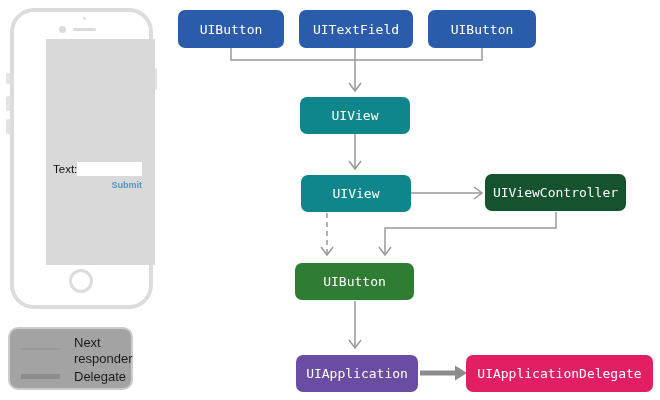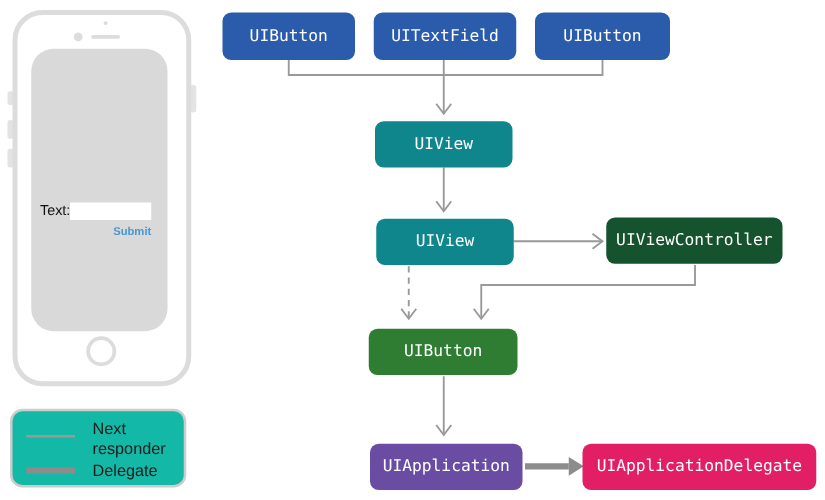--- a/index.html
+++ b/index.html
@@ -20,22 +20,22 @@
   .phone-screen{position:absolute;left:26px;top:38px;width:109px;height:226px;background:#d9d9d9;z-index:3;}
   .phone-home{position:absolute;left:67px;top:268px;width:24px;height:24px;border:3px solid #dcdcdc;
               border-radius:50%;box-sizing:border-box;background:#fff;z-index:3;}
   .mock-label{position:absolute;left:7px;top:124px;font-size:11.5px;color:#111;z-index:4;}
   .mock-input{position:absolute;left:31px;top:123px;width:65px;height:14px;background:#fff;border:none;
               box-sizing:border-box;z-index:4;padding:0 2px;font-size:10px;}
   .mock-submit{position:absolute;left:31px;top:141px;width:65px;text-align:right;font-size:9px;
                font-weight:bold;z-index:4;cursor:pointer;}
 
   
-  .legend{position:absolute;left:8px;top:327px;width:141px;height:63px;border:2px solid #cccccc;
-          border-radius:10px;box-sizing:border-box;background:#14b8a6;}
+  .legend{position:absolute;left:8px;top:327px;width:125px;height:63px;border:2px solid #cccccc;
+          border-radius:10px;box-sizing:border-box;background:#a3a3a3;}
   .legend-line-thin{position:absolute;left:11px;top:19px;width:39px;height:2px;background:#999;}
   .legend-line-thick{position:absolute;left:11px;top:45px;width:39px;height:5px;background:#8a8a8a;}
   .legend-text{position:absolute;left:64px;font-size:13px;line-height:15.5px;color:#1c1c1c;}
   .legend-text.t1{top:6px;width:70px;}
   .legend-text.t2{top:40px;width:74px;}
 
   
   .node{position:absolute;display:flex;align-items:center;justify-content:center;
         color:#fff;font-family:"DejaVu Sans Mono","Liberation Mono",monospace;
         font-size:13px;border-radius:7px;box-sizing:border-box;white-space:nowrap;}
@@ -58,21 +58,21 @@
 
   <div class="side-btn l1"></div>
   <div class="side-btn l2"></div>
   <div class="side-btn l3"></div>
   <div class="side-btn r1"></div>
 
   <div class="phone-body">
     <div class="phone-dot" style="left:69px;top:5px;"></div>
     <div class="phone-cam" style="left:45px;top:14px;"></div>
     <div class="phone-speaker" style="left:59px;top:16px;"></div>
-    <div class="phone-screen" style="left:11px;top:27px;border-radius:18px;">
+    <div class="phone-screen" style="left:32px;top:27px;">
       <span class="mock-label">Text:</span>
       <input class="mock-input" type="text" value="" style="">
       <div class="mock-submit" style="color: rgb(74, 151, 207);">Submit</div>
     </div>
     <div class="phone-home" style="left:55px;top:257px;"></div>
   </div>
 
   <div class="legend">
     <div class="legend-line-thin" style="background-color: rgb(153, 153, 153);"></div>
     <div class="legend-text t1">Next responder</div>

